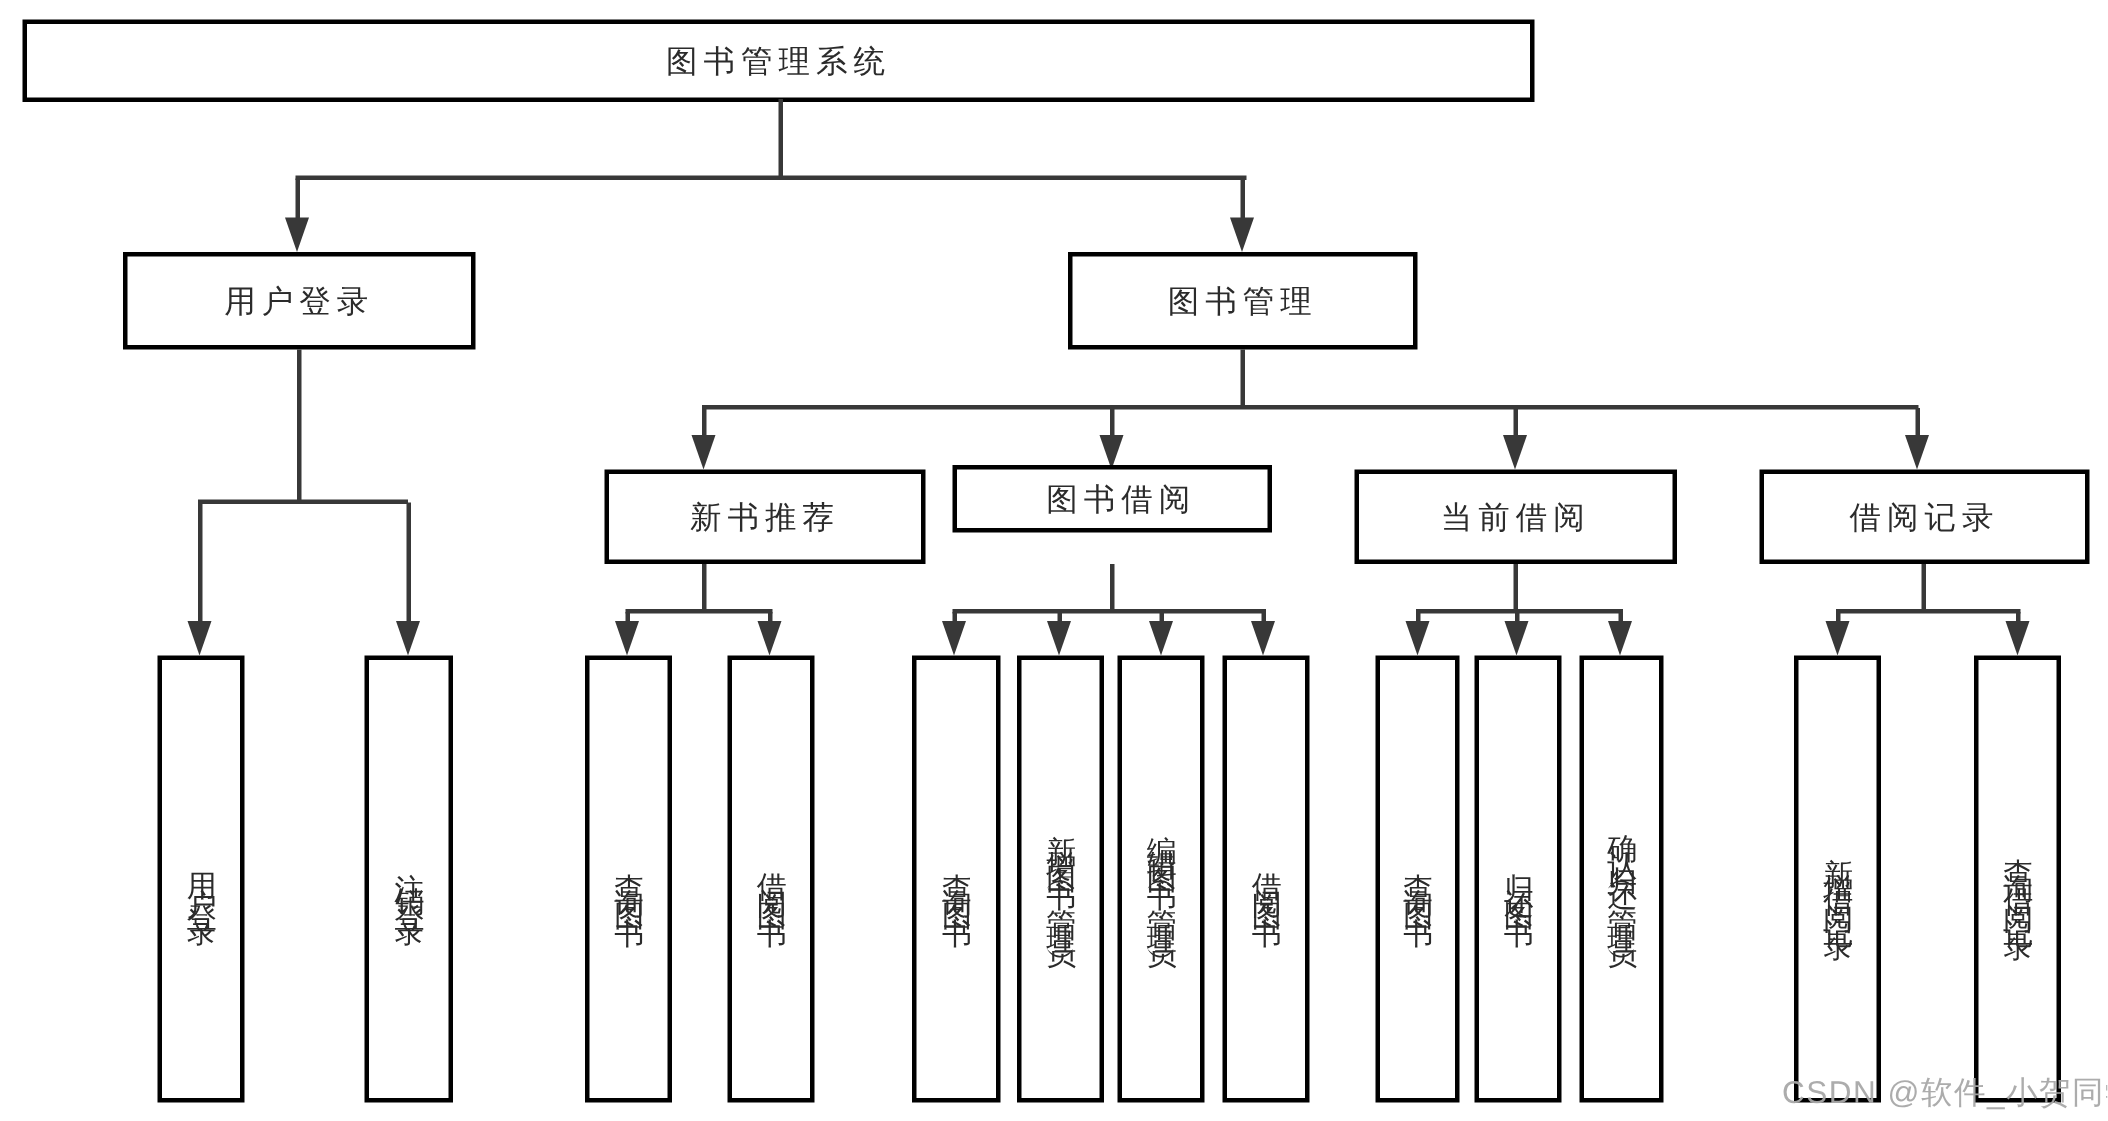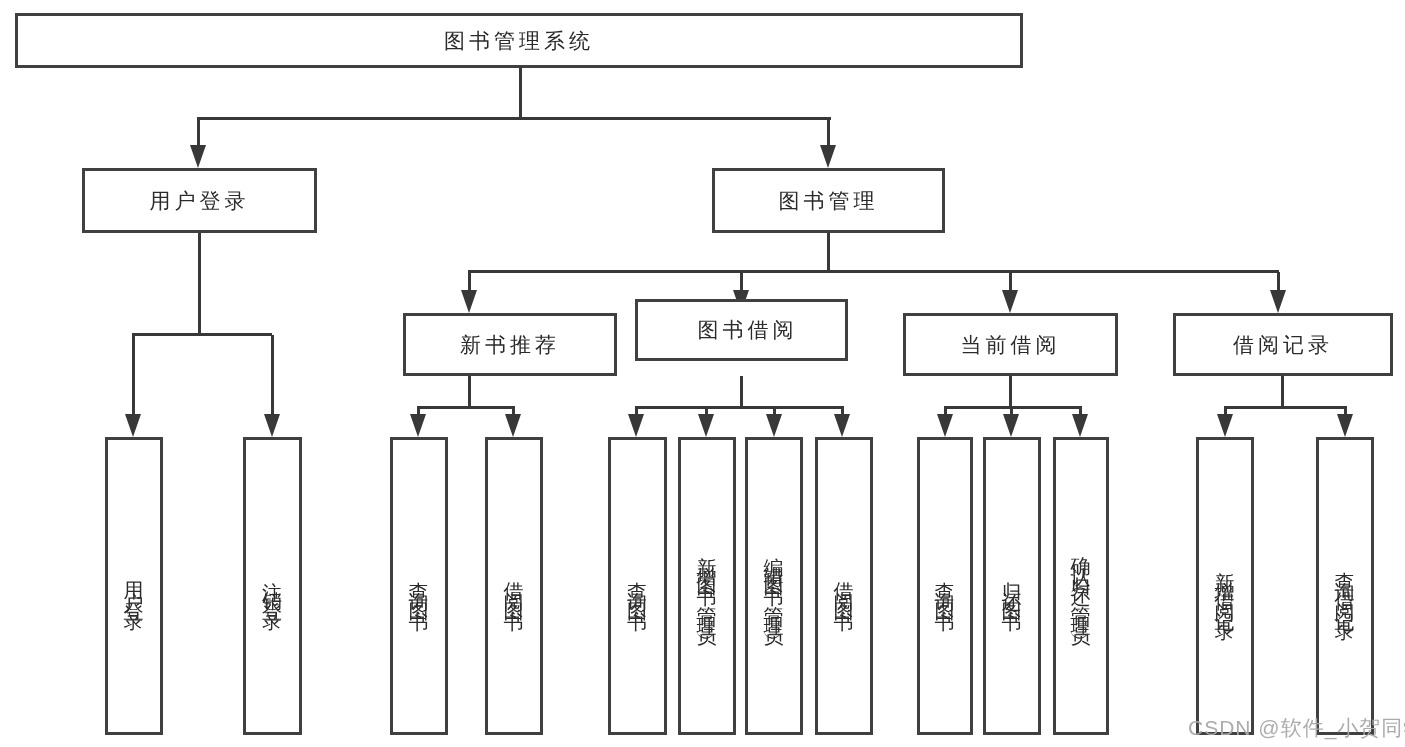--- a/index.html
+++ b/index.html
@@ -7,21 +7,21 @@
     position:relative;
     width:1405px;height:747px;
     background:#ffffff;
     font-family:"Liberation Sans", sans-serif;
     overflow:hidden;
   }
   .box{
     position:absolute;
     box-sizing:border-box;
     background:#ffffff;
-    border:3px solid #404040;
+    border:3px solid #000000;
     display:flex;
     align-items:center;
     justify-content:center;
     color:#2b2b2b;
   }
   .h-box{
     font-size:21px;
     letter-spacing:4px;
     white-space:nowrap;
   }
@@ -90,21 +90,21 @@
   <div class="vl" style="left:740px;top:272px;height:22px;"></div>
   <div class="ah" style="left:733px;top:290px;"></div>
   <div class="vl" style="left:1009px;top:272px;height:22px;"></div>
   <div class="ah" style="left:1002px;top:290px;"></div>
   <div class="vl" style="left:1277px;top:272px;height:22px;"></div>
   <div class="ah" style="left:1270px;top:290px;"></div>
 
   <div class="box h-box" style="left:363px;top:313px;width:214px;height:63px;margin-left:40px;">
     <span>新书推荐</span>
   </div>
-  <div class="box h-box" style="left:635px;top:299px;width:213px;height:62px;padding-left:12px;">
+  <div class="box h-box" style="left:635px;top:310px;width:213px;height:45px;padding-left:12px;">
     <span>图书借阅</span>
   </div>
   <div class="box h-box" style="left:1173px;top:313px;width:220px;height:63px;">
     <span>借阅记录</span>
   </div>
   <div class="box h-box" style="left:903px;top:313px;width:215px;height:63px;">
     <span>当前借阅</span>
   </div>
 
   <div class="vl" style="left:468px;top:376px;height:32px;"></div>

